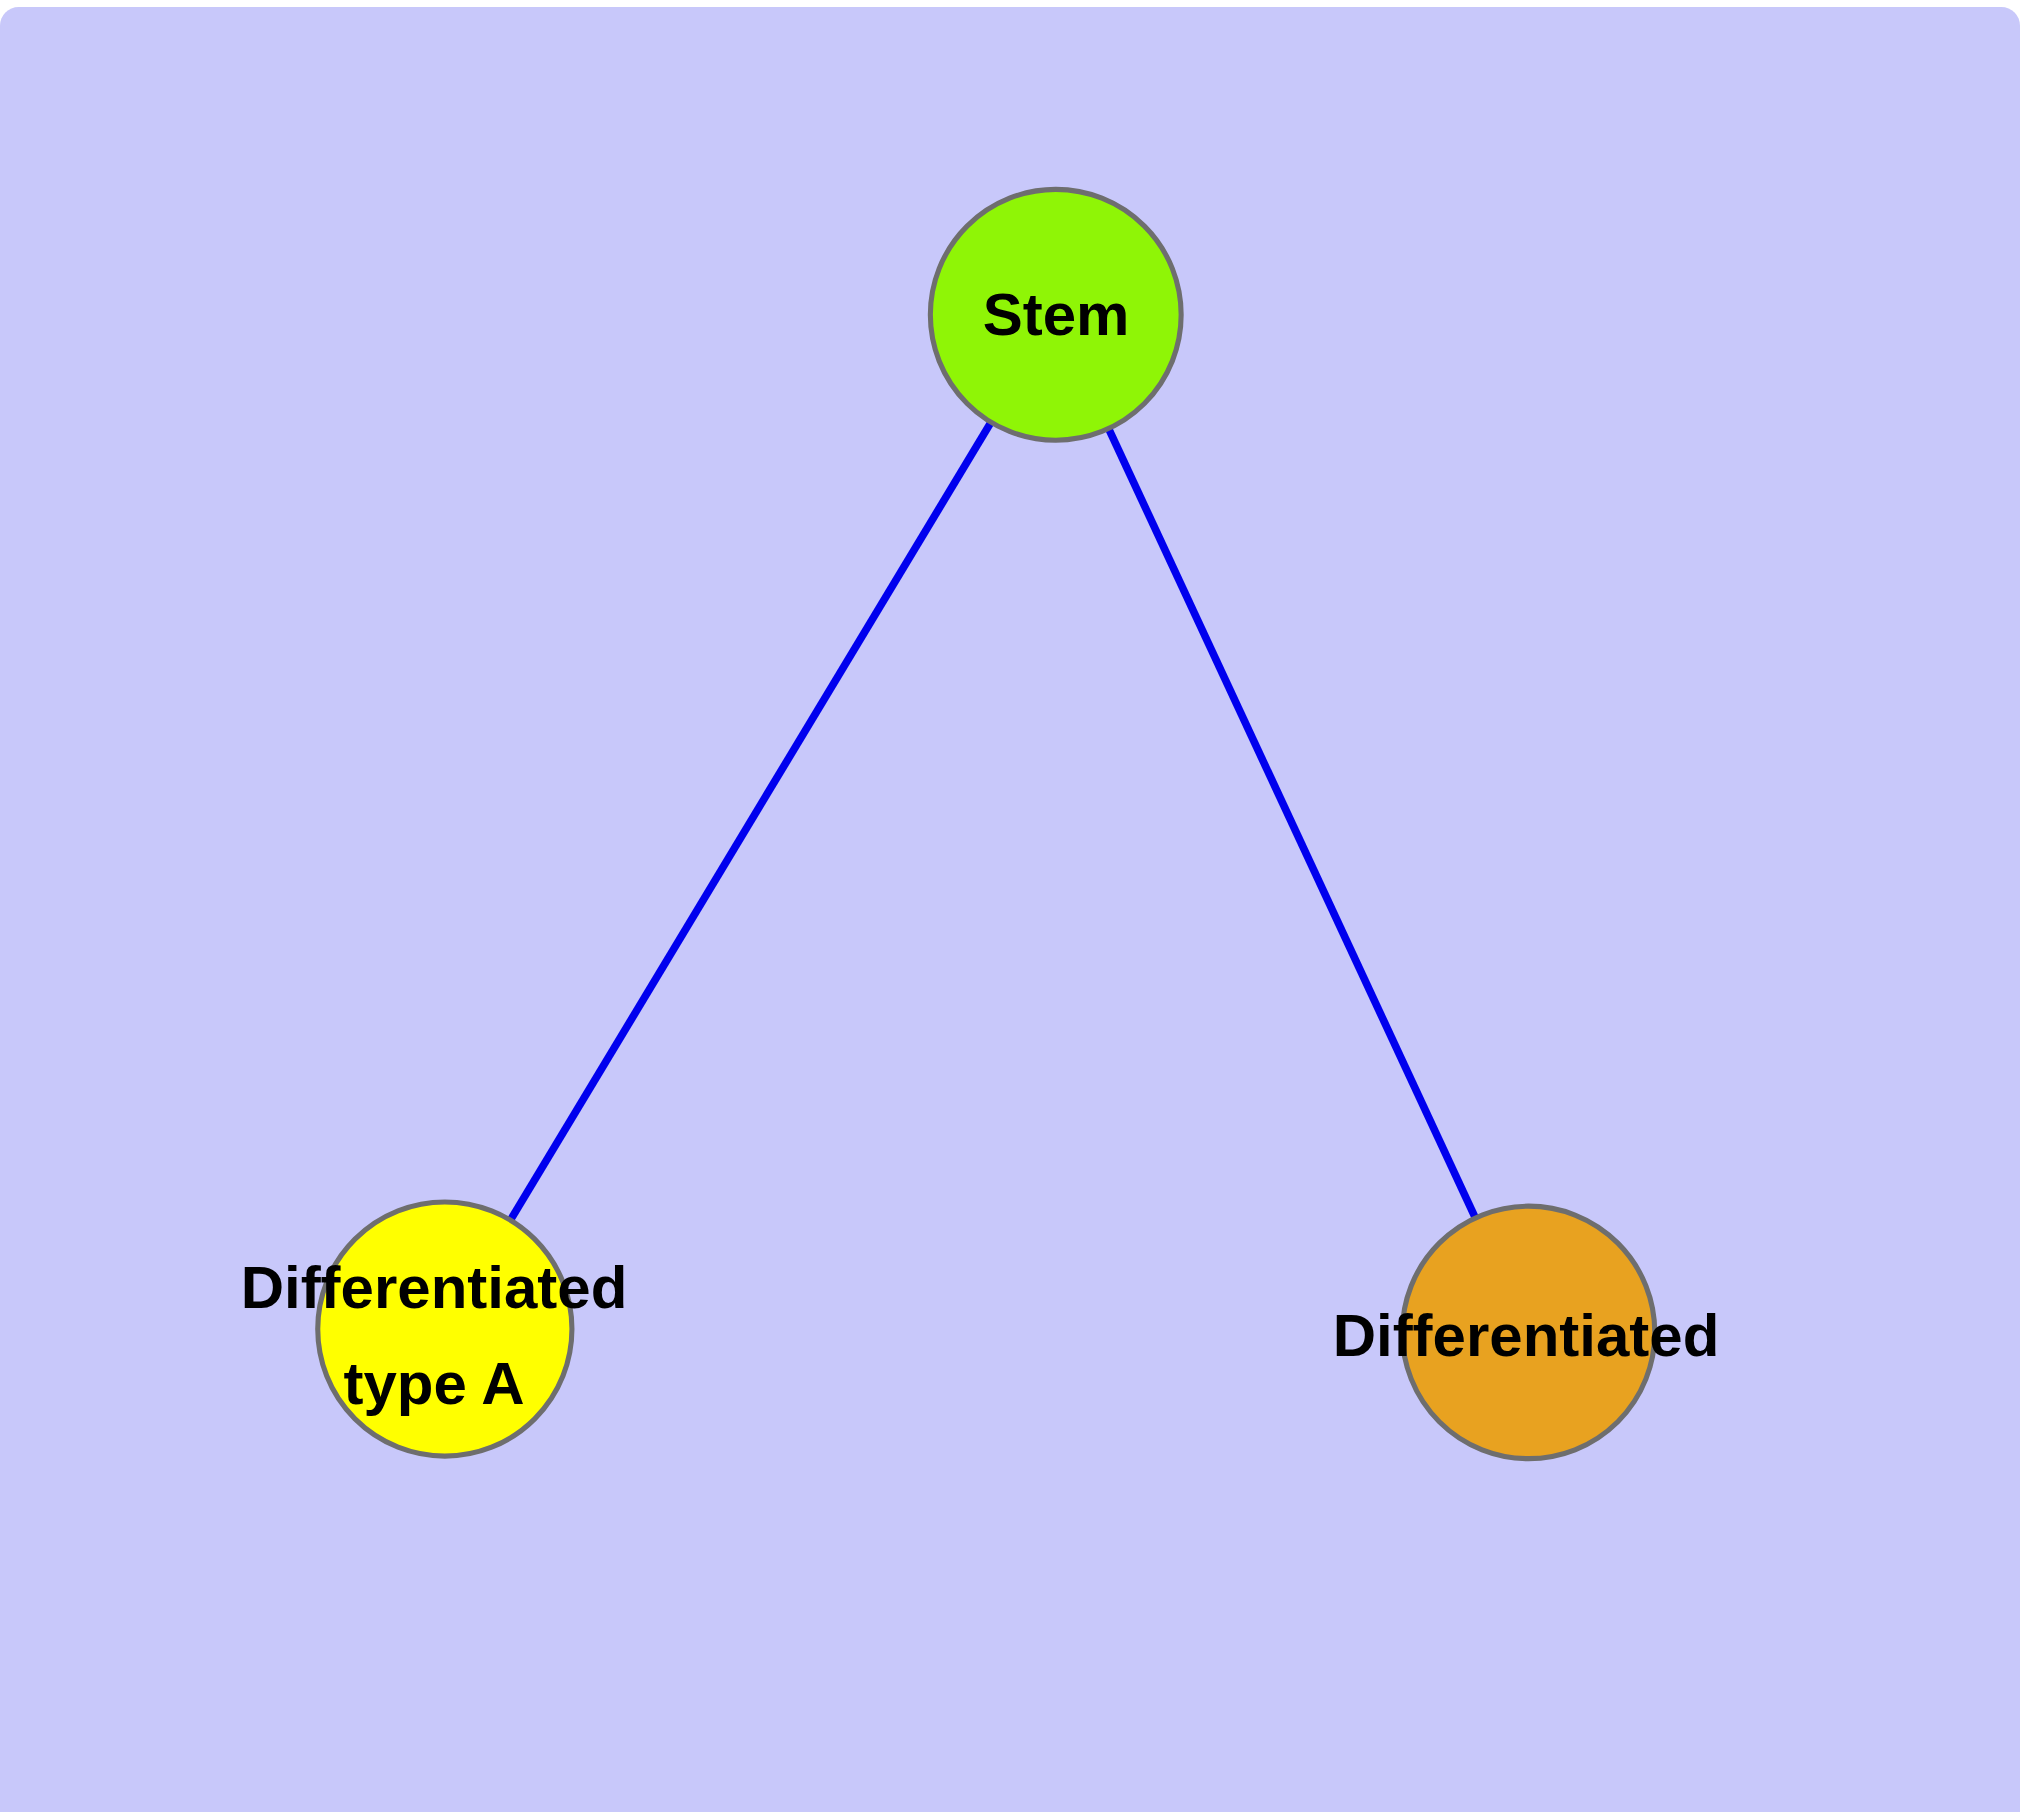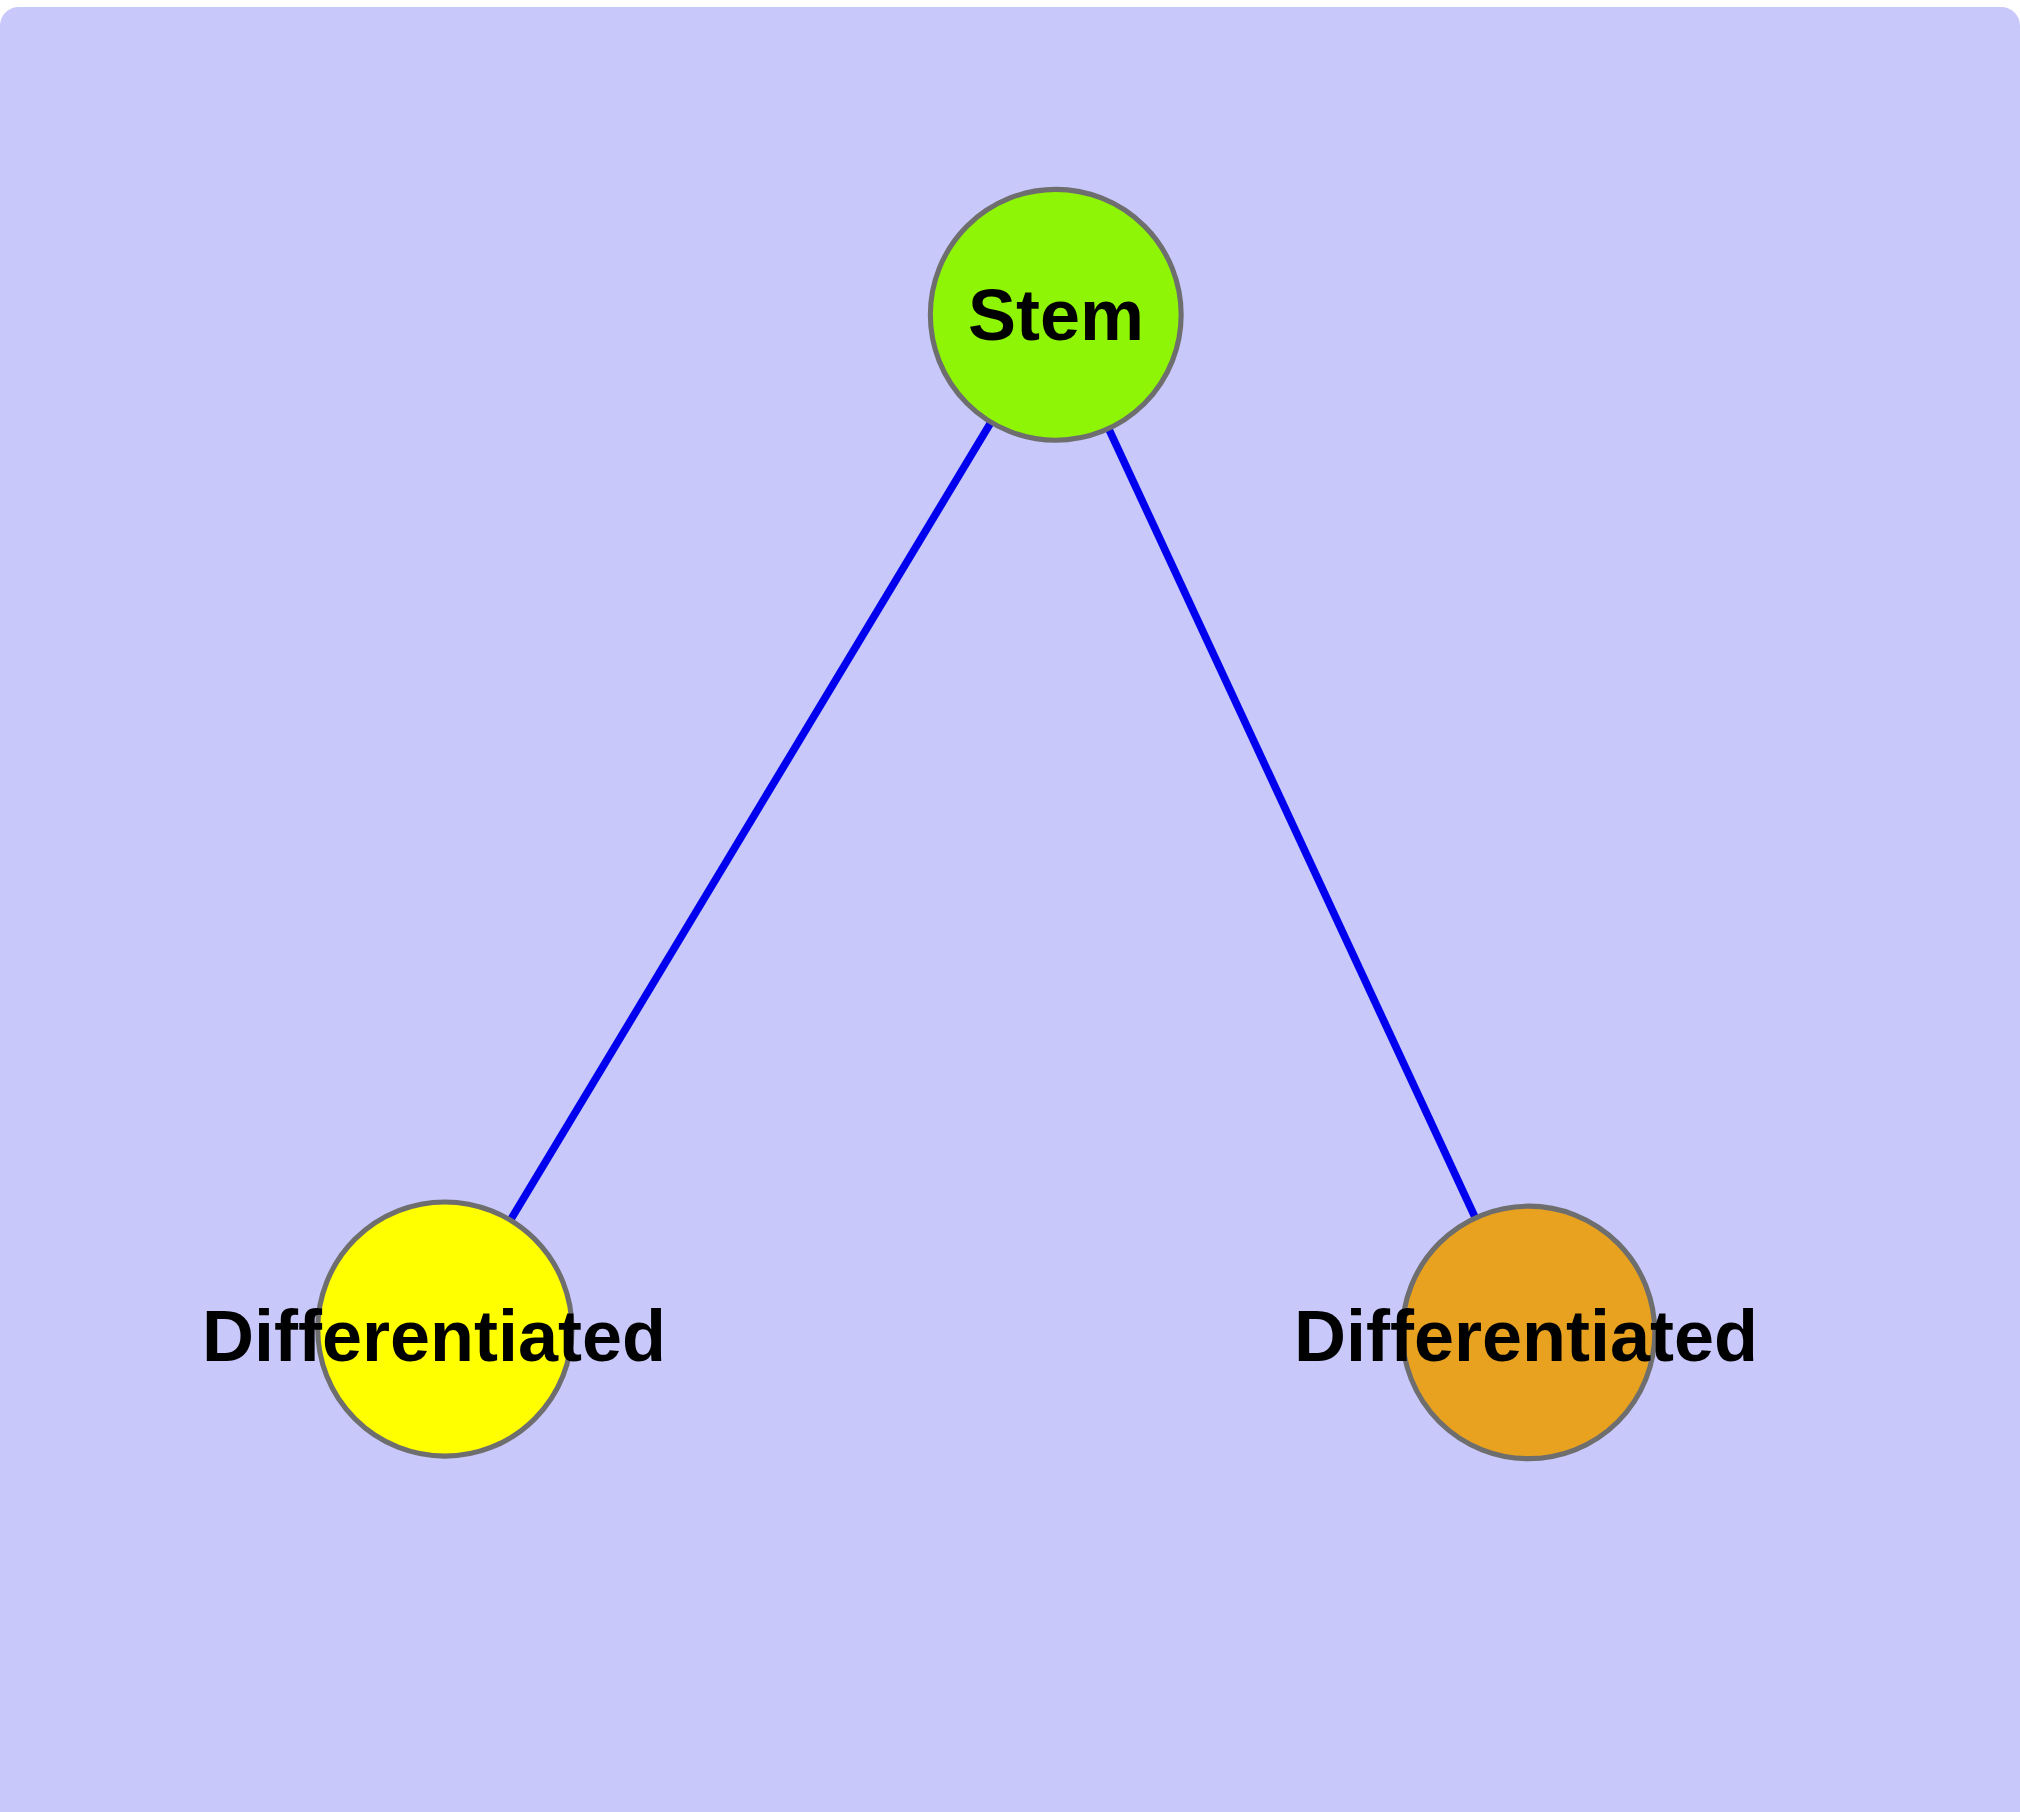--- a/index.html
+++ b/index.html
@@ -32,21 +32,21 @@
     fill: none;
   }
   .node {
     stroke-width: 6;
   }
   .node-label {
     position: absolute;
     transform: translate(-50%, -50%);
     color: #000000;
     font-weight: bold;
-    font-size: 72px;
+    font-size: 60px;
     line-height: 96px;
     text-align: center;
     white-space: nowrap;
     letter-spacing: 0;
   }
 </style>
 </head>
 <body>
 
 <div class="canvas">
@@ -60,20 +60,21 @@
     <circle class="node" cx="525" cy="1560" r="150" fill="#FFFF00" stroke="#6E6E6E"></circle>
     <circle class="node" cx="1804" cy="1564" r="149" fill="#E8A220" stroke="#6E6E6E"></circle>
   </svg>
 
   <div class="node-label" style="left:1056px; top:308px;">
     <div>Stem</div>
   </div>
 
   <div class="node-label" style="left:434px; top:1329px;">
     <div>Differentiated</div>
+    <div>type A</div>
   </div>
 
   <div class="node-label" style="left:1526px; top:1329px;">
     <div>Differentiated</div>
   </div>
 
 </div>
 
 
 </body></html>

